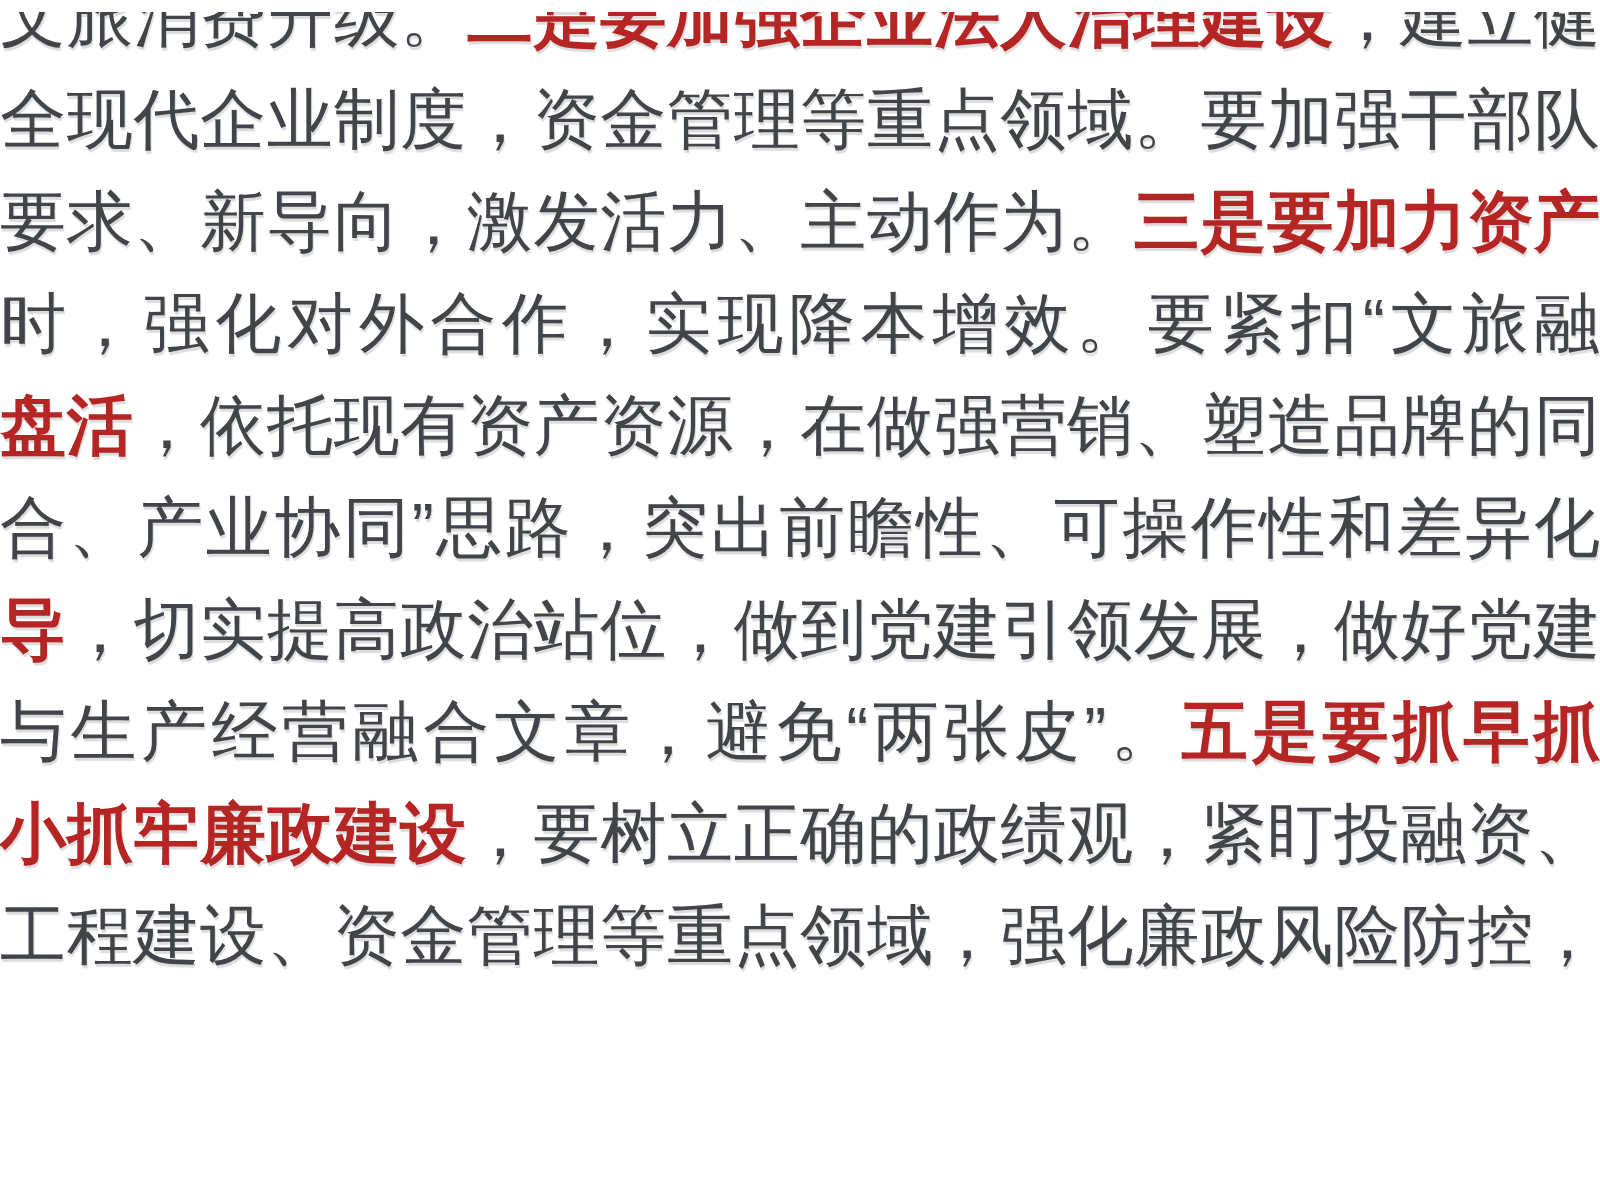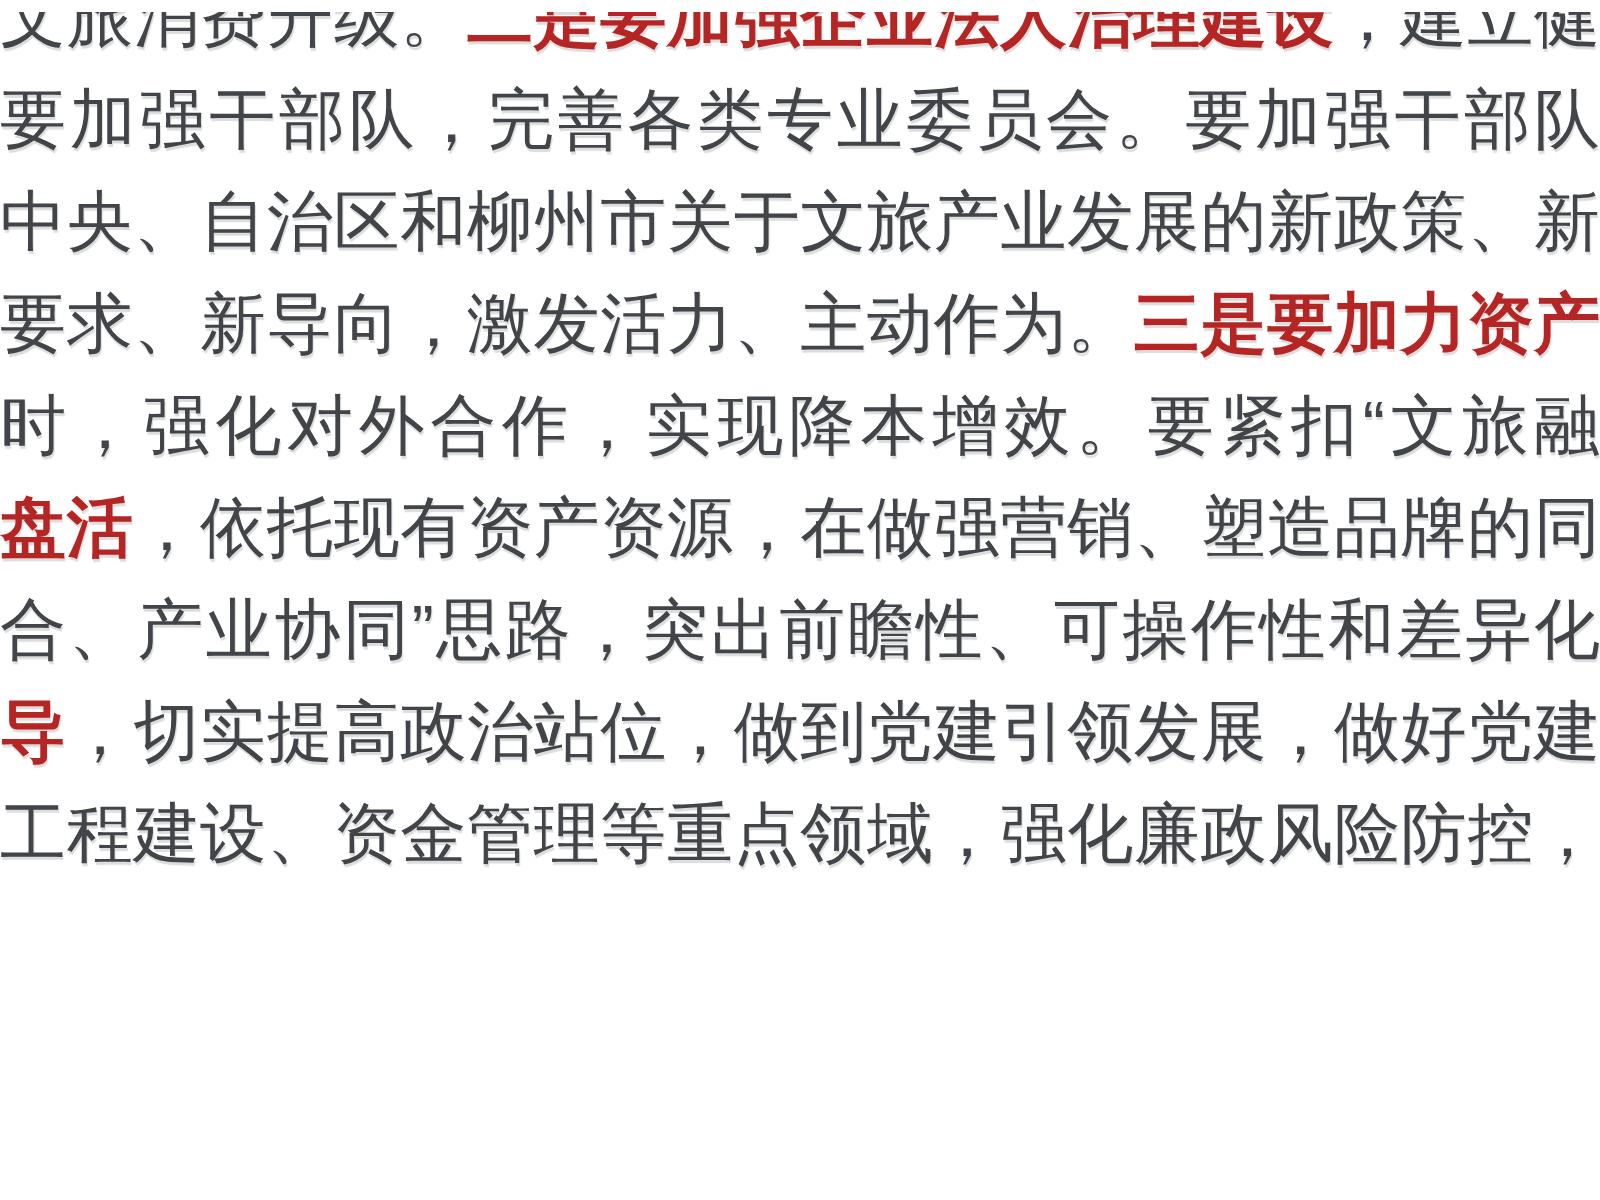--- a/index.html
+++ b/index.html
@@ -45,22 +45,23 @@
     font-weight: 700;
   }
 </style>
 </head>
 <body>
 
 <div class="viewport">
   <div class="article">
 
   <div class="line"><span class="seg-normal">文旅消费升级。</span><span class="seg-em">二是要加强企业法人治理建设</span><span class="seg-normal">，建立健</span></div>
-      <div class="line"><span class="seg-normal">要加强干部队，完善各类专业委员会。要加强干部队</span></div>
-      <div class="line"><span class="seg-normal">中央、自治区和柳州市关于文旅产业发展的新政策、新</span></div>
+      <div class="line"><span class="seg-normal">全现代企业制度，资金管理等重点领域。要加强干部队</span></div>
       <div class="line"><span class="seg-normal">要求、新导向，激发活力、主动作为。</span><span class="seg-em">三是要加力资产</span></div>
       <div class="line"><span class="seg-normal">时，强化对外合作，实现降本增效。要紧扣“文旅融</span></div>
       <div class="line"><span class="seg-em">盘活</span><span class="seg-normal">，依托现有资产资源，在做强营销、塑造品牌的同</span></div>
       <div class="line"><span class="seg-normal">合、产业协同”思路，突出前瞻性、可操作性和差异化</span></div>
       <div class="line"><span class="seg-em">导</span><span class="seg-normal">，切实提高政治站位，做到党建引领发展，做好党建</span></div>
+      <div class="line"><span class="seg-normal">与生产经营融合文章，避免“两张皮”。</span><span class="seg-em">五是要抓早抓</span></div>
+      <div class="line"><span class="seg-em">小抓牢廉政建设</span><span class="seg-normal">，要树立正确的政绩观，紧盯投融资、</span></div>
       <div class="line"><span class="seg-normal">工程建设、资金管理等重点领域，强化廉政风险防控，</span></div>
     </div>
 </div>
 
 </body></html>

